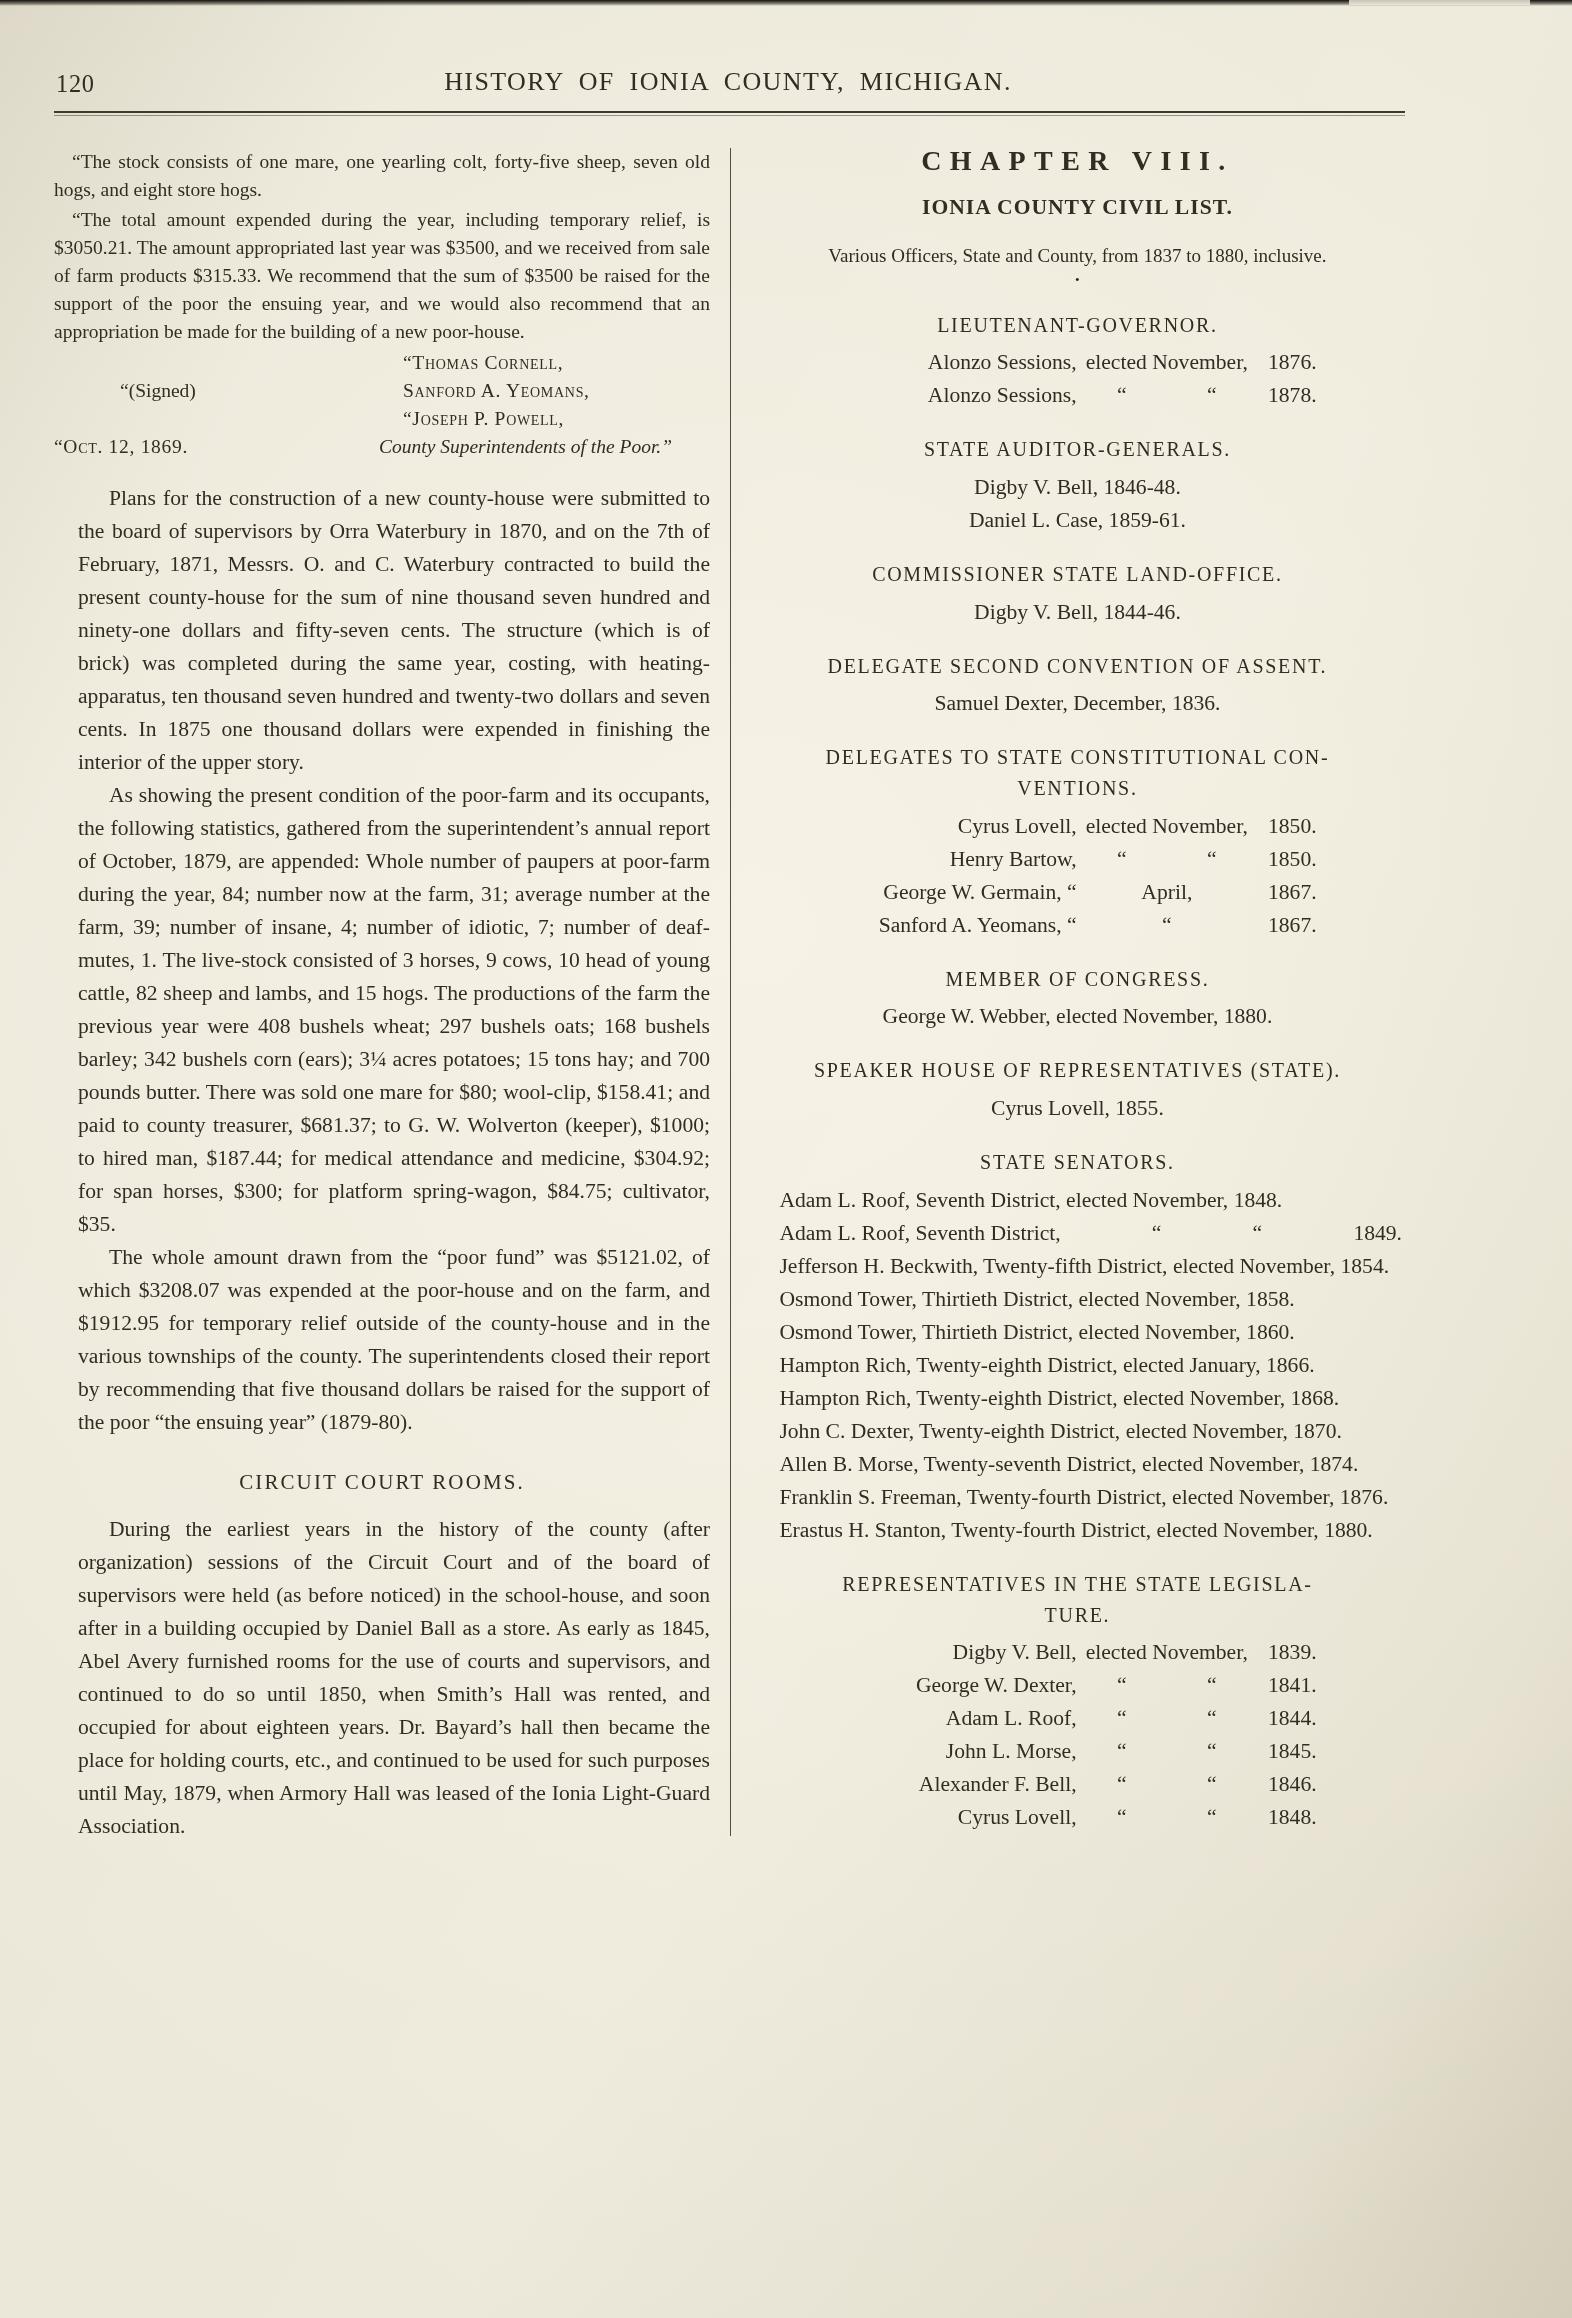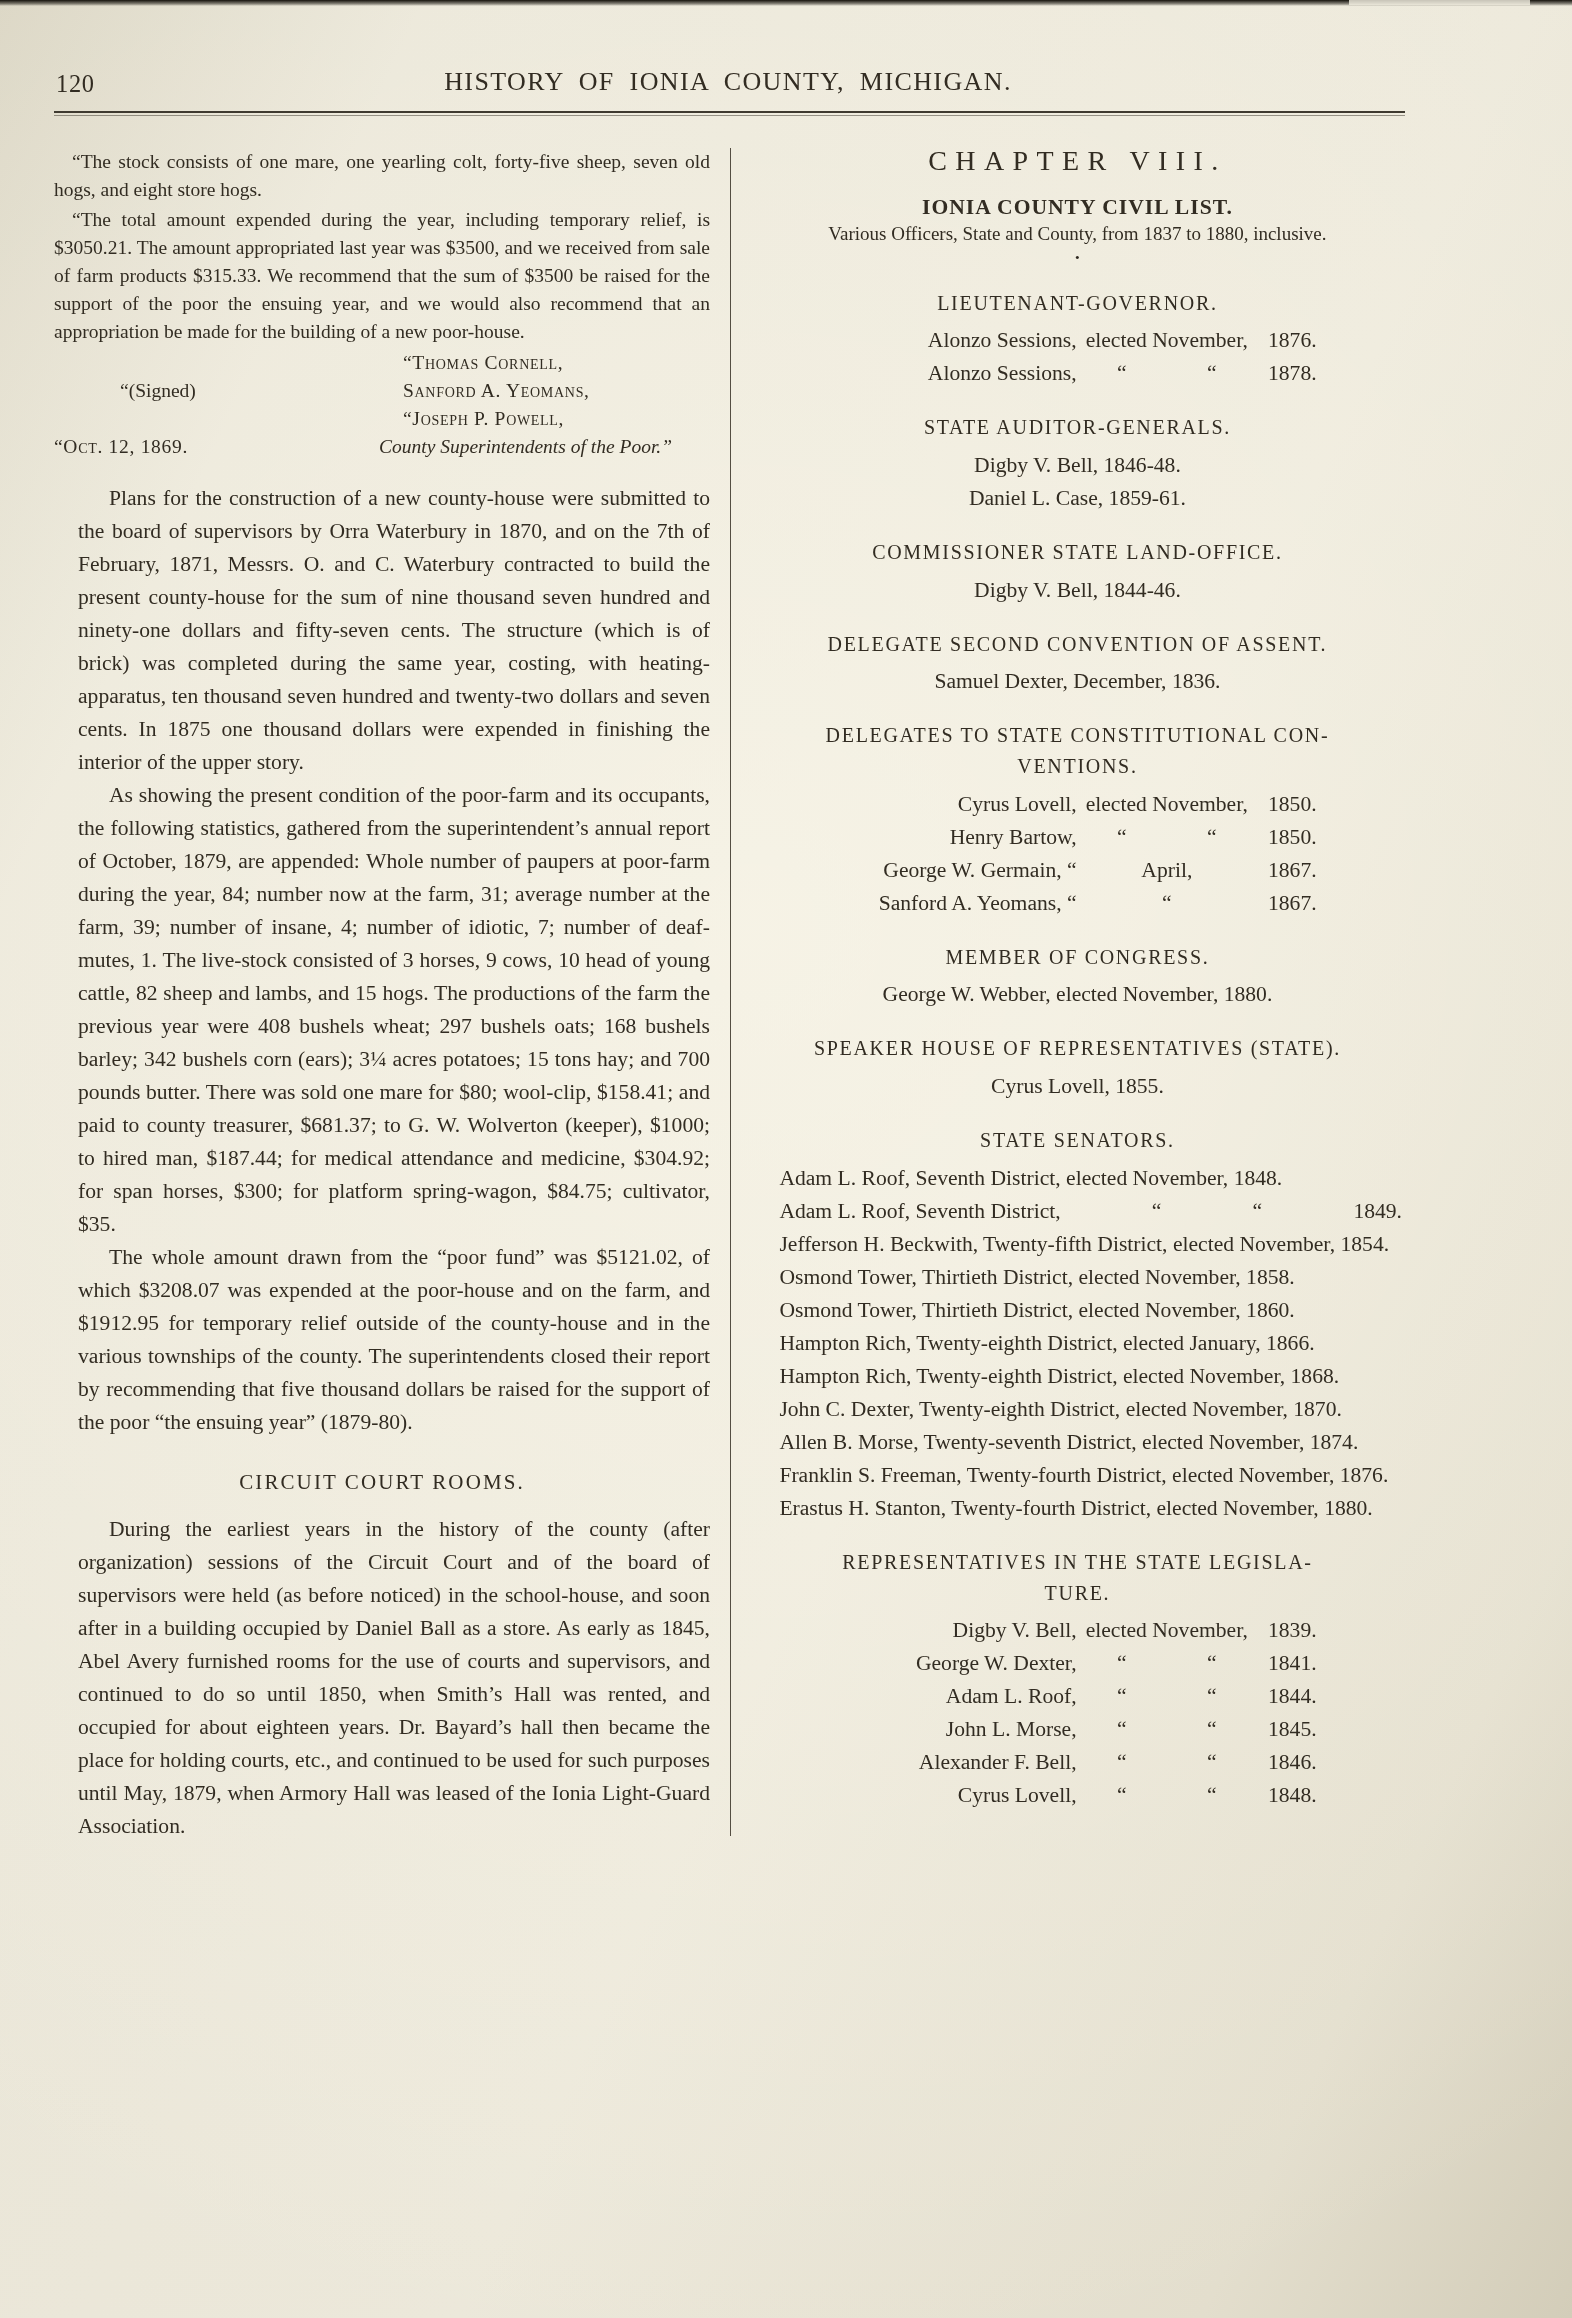--- a/index.html
+++ b/index.html
@@ -39,23 +39,23 @@
   .sig-signed { margin-left:66px; }
   .sig-name { margin-left:auto; width:307px; font-variant:small-caps; letter-spacing:0.7px; }
   .sig-date { font-variant:small-caps; letter-spacing:0.7px; }
   .sig-office { margin-left:auto; width:331px; font-style:italic; }
 
   #left-blocks { margin-top:21px; }
   .body-para { font-size:21.6px; line-height:33px; text-align:justify; text-indent:31px;margin-left:24px; }
   .left-heading { font-size:21px; font-weight:normal; letter-spacing:2.1px; text-align:center; margin:31px 0 18px; }
 
   
-  .chapter-title { text-align:center; font-size:28px; font-weight:normal; letter-spacing:8.4px; }
+  .chapter-title { text-align:center; font-size:28px; font-weight:bold; letter-spacing:8.4px; }
   .chapter-subtitle { text-align:center; font-size:21.6px; font-weight:bold; letter-spacing:1px; margin-top:18px; }
-  .chapter-note { text-align:center; font-size:19px; margin-top:3px; }
+  .chapter-note { text-align:center; font-size:19px; margin-top:25px; }
   .ornament { text-align:center; font-size:13.3px; line-height:15.3px; margin-top:5.6px; color:#2c271f; }
 
   .civil-section { margin-top:22px; }
   .section-heading { text-align:center; font-size:20px; font-weight:normal; letter-spacing:1.7px;
     white-space:pre-line; line-height:31px; margin-bottom:5.6px; }
   .entry-center { text-align:center; font-size:21.6px; line-height:33px; }
   .entry-para { font-size:21.6px; line-height:33px; text-align:justify; text-indent:26.5px; }
   .entry-spread { display:flex; justify-content:space-between; font-size:21.6px; line-height:33px; padding-left:26.5px; }
   .vrow { display:grid; grid-template-columns:45% 16% 16% 23%; font-size:21.6px; line-height:33px;
     margin-left:70px; margin-right:15.3px; }

